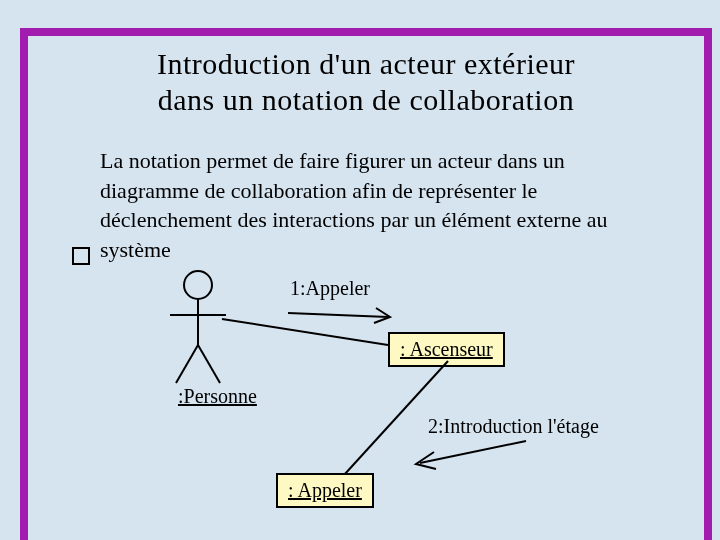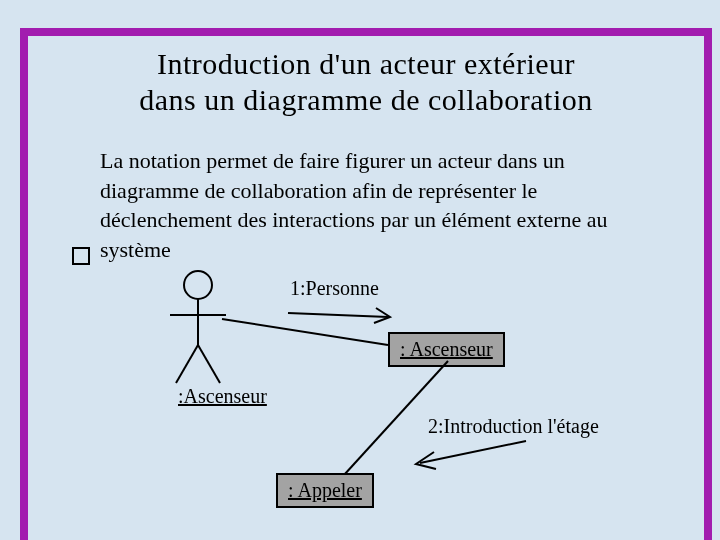--- a/index.html
+++ b/index.html
@@ -5,53 +5,53 @@
   html,body{margin:0;padding:0}
   body{width:720px;height:540px;background:#d6e4f0;font-family:"Times New Roman",Times,serif;color:#000}
   .frame{position:absolute;left:20px;top:28px;width:676px;height:512px;border:8px solid #a21caf;background:#d6e4f0}
   .title{font-family:"Comic Sans MS","Comic Sans",cursive;font-size:30px;letter-spacing:.5px;text-align:center;line-height:1.2;margin-top:10px}
   .bullet-row{display:flex;align-items:flex-end;margin:28px 44px 0 44px}
   .bullet-box{width:14px;height:14px;border:2px solid #000;flex:0 0 auto;margin-top:6px;margin-right:10px}
   .bullet-text{font-size:22px;line-height:1.35}
   .diagram{position:relative;width:100%;height:280px}
   .msg1{position:absolute;left:262px;top:12px;font-size:20px}
   .msg2{position:absolute;left:400px;top:150px;font-size:20px}
-  .box{position:absolute;border:2px solid #000;background:#a3a3a3;font-size:20px;text-decoration:underline;padding:4px 10px;text-align:center}
+  .box{position:absolute;border:2px solid #000;background:#fef9c3;font-size:20px;text-decoration:underline;padding:4px 10px;text-align:center}
   .box-asc{left:360px;top:67px}
   .box-cab{left:248px;top:208px}
   .lbl-pers{position:absolute;left:150px;top:120px;font-size:20px;text-decoration:underline}
   svg{position:absolute;left:0;top:0}
 </style>
 </head>
 <body>
 
 <div class="frame">
 
   <div class="title">
     <span>Introduction d'un acteur extérieur</span><br>
-    <span>dans un diagramme de collaboration</span>
+    <span>dans un notation de collaboration</span>
   </div>
 
   <div class="bullet-row">
     <div class="bullet-box"></div>
     <div class="bullet-text">La notation permet de faire figurer un acteur dans un diagramme de collaboration afin de représenter le déclenchement des interactions par un élément externe au système</div>
   </div>
 
   <div class="diagram">
 
     <svg width="120" height="130" style="left:130px;top:0px">
       <circle cx="40" cy="20" r="14" fill="none" stroke="#000" stroke-width="2"></circle>
       <line x1="40" y1="34" x2="40" y2="80" stroke="#000" stroke-width="2"></line>
       <line x1="12" y1="50" x2="68" y2="50" stroke="#000" stroke-width="2"></line>
       <line x1="40" y1="80" x2="18" y2="118" stroke="#000" stroke-width="2"></line>
       <line x1="40" y1="80" x2="62" y2="118" stroke="#000" stroke-width="2"></line>
     </svg>
-    <div class="lbl-pers">:Ascenseur</div>
+    <div class="lbl-pers">:Personne</div>
 
-    <div class="msg1">1:Personne</div>
+    <div class="msg1">1:Appeler</div>
     <svg width="120" height="30" style="left:256px;top:34px">
       <line x1="4" y1="14" x2="104" y2="18" stroke="#000" stroke-width="2"></line>
       <polyline points="92,9 106,18 90,24" fill="none" stroke="#000" stroke-width="2"></polyline>
     </svg>
 
     <svg width="200" height="60" style="left:190px;top:50px">
       <line x1="4" y1="4" x2="170" y2="30" stroke="#000" stroke-width="2"></line>
     </svg>
 
     <div class="box box-asc">: Ascenseur</div>

